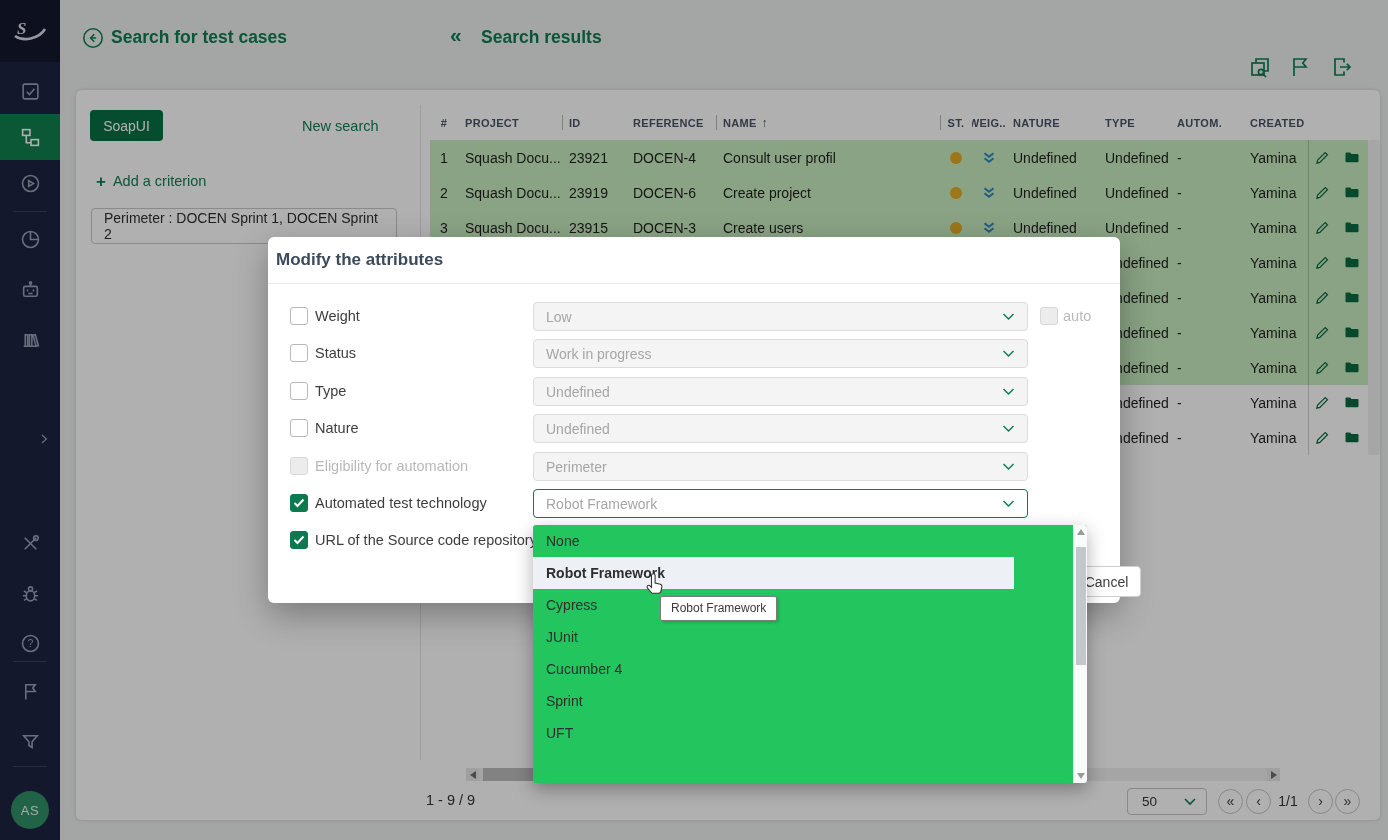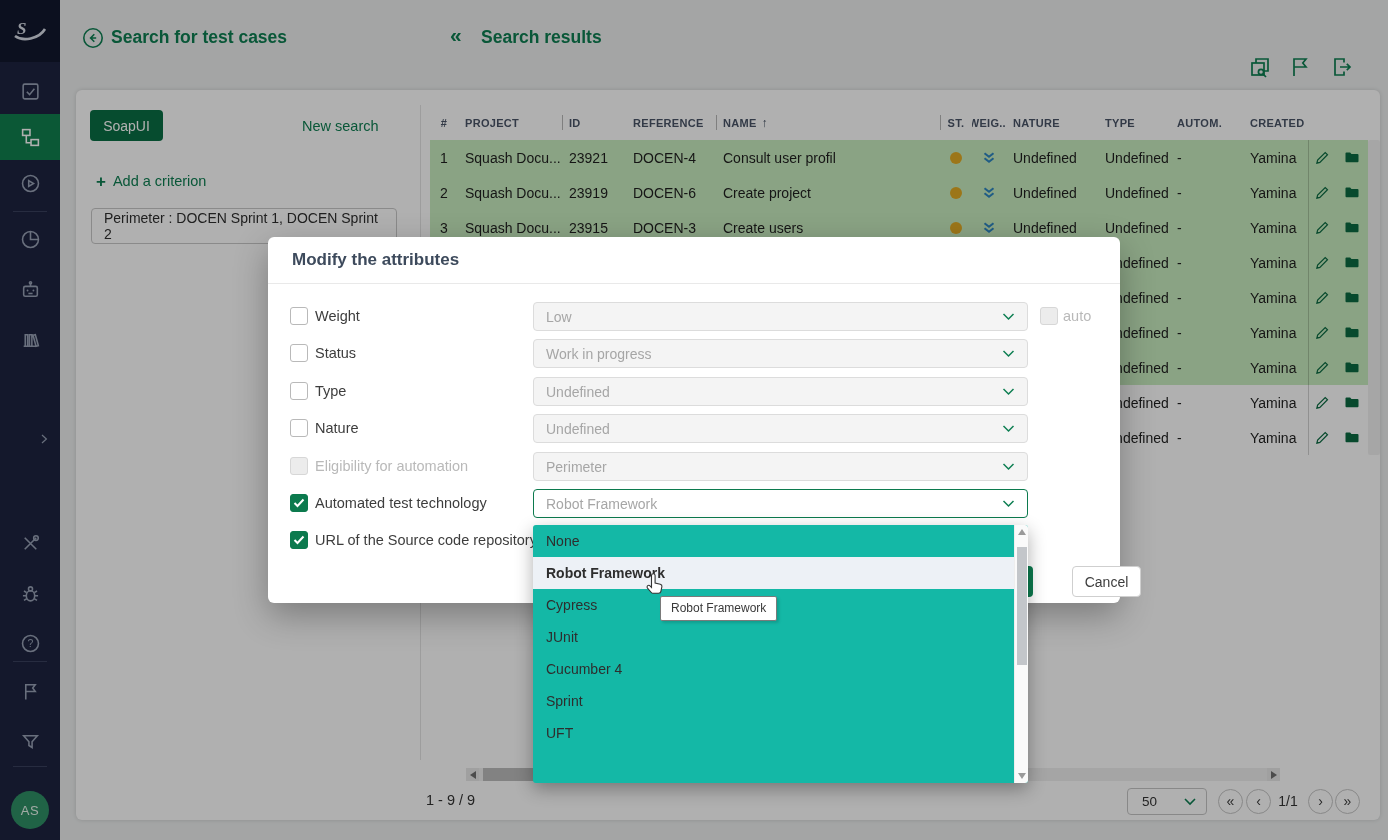--- a/index.html
+++ b/index.html
@@ -61,38 +61,38 @@
 
 .range-label{position:absolute;left:350px;top:702px;font-size:14.5px;color:#333}
 .pagesize{position:absolute;left:1051px;top:698px;width:80px;height:27px;border:1px solid #c6c6c6;border-radius:4px;display:flex;align-items:center;padding:0 10px 0 14px;font-size:13.5px;color:#333;cursor:pointer;background:#fff}
 .pagesize svg{margin-left:auto}
 .pager-btn{position:absolute;top:699px;width:25px;height:25px;border:1px solid #c6c6c6;border-radius:50%;background:#fff;display:flex;align-items:center;justify-content:center;font-size:14px;color:#3c3c3c;cursor:pointer;padding-bottom:2px}
 .page-ind{position:absolute;left:1198px;top:703px;width:28px;text-align:center;font-size:14px;color:#333}
 
 
 .overlay{position:absolute;inset:0;background:rgba(0,0,0,.31);z-index:40}
 .modal{position:absolute;left:268px;top:237px;width:852px;height:366px;background:#fff;border-radius:6px;box-shadow:0 12px 34px rgba(0,0,0,.3);z-index:50}
-.modal-title{position:absolute;left:24px;top:13px;font-size:17px;font-weight:700;color:#3d4a5c}
+.modal-title{position:absolute;left:8px;top:13px;font-size:17px;font-weight:700;color:#3d4a5c}
 .modal-div{position:absolute;left:0;top:46px;width:852px;height:1px;background:#e9e9e9}
 .cb{position:absolute;width:18px;height:18px;border:1.5px solid #b9b9b9;border-radius:3px;background:#fff;cursor:pointer}
 .cb.checked{background:#0c7a4e;border-color:#0c7a4e;display:flex;align-items:center;justify-content:center}
 .cb.disabled{background:#ececec;border-color:#d7d7d7;cursor:default}
 .flabel{position:absolute;font-size:14.5px;color:#3d3d3d;line-height:17px}
 .flabel.disabled{color:#b9b9b9}
 .fselect{position:absolute;left:265px;width:495px;height:29px;background:#f4f4f4;border:1px solid #dcdcdc;border-radius:4px;display:flex;align-items:center;padding:0 12px;font-size:14px;color:#a6a6a6;cursor:pointer}
 .fselect svg{margin-left:auto}
 .fselect.focused{background:#fff;border:1.5px solid #0c7a4e}
 .url-input{position:absolute;left:265px;top:288px;width:495px;height:29px;border:1px solid #dcdcdc;border-radius:4px;background:#fff}
 .auto-cb{left:772px;top:70px}
 .auto-label{left:795px;top:71px}
 .confirm-btn{position:absolute;left:702px;top:329px;width:63px;height:31px;background:#0c7a4e;border:none;border-radius:4px;cursor:pointer}
 .cancel-btn{position:absolute;left:804px;top:329px;width:69px;height:31px;background:#fff;border:1px solid #cfcfcf;border-radius:4px;font-size:14px;color:#3d3d3d;font-family:"Liberation Sans",sans-serif;cursor:pointer}
 
 
-.dd-panel{position:absolute;left:533px;top:525px;width:495px;height:258px;background:#14b8a6;border-radius:3px;box-shadow:0 6px 18px rgba(0,0,0,.32);z-index:60;overflow:hidden}
+.dd-panel{position:absolute;left:533px;top:525px;width:554px;height:258px;background:#22c55e;border-radius:3px;box-shadow:0 6px 18px rgba(0,0,0,.32);z-index:60;overflow:hidden}
 .dd-item{height:32px;width:481px;display:flex;align-items:center;padding-left:13px;font-size:14px;color:#2e2e2e;cursor:pointer}
 .dd-item.hover{background:#edf1f6;font-weight:700}
 .dd-sb{position:absolute;right:0;top:0;width:14px;height:258px;background:#fafafa;border-left:1px solid #eee}
 .dd-sb-up{position:absolute;top:4px;left:3px;width:0;height:0;border-style:solid;border-width:0 4px 6px 4px;border-color:transparent transparent #9a9a9a transparent}
 .dd-sb-down{position:absolute;bottom:4px;left:3px;width:0;height:0;border-style:solid;border-width:6px 4px 0 4px;border-color:#9a9a9a transparent transparent transparent}
 .dd-sb-thumb{position:absolute;left:2px;top:22px;width:10px;height:118px;background:#c3c6ca;cursor:pointer}
 
 
 .tooltip{position:absolute;left:660px;top:596px;height:25px;line-height:23px;padding:0 10px;background:#fff;border:1px solid #7a7a7a;border-radius:2px;font-size:12px;color:#3a3a3a;z-index:70;box-shadow:2px 2px 3px rgba(0,0,0,.15)}
 .cursor{position:absolute;left:644px;top:573px;z-index:80;pointer-events:none}

